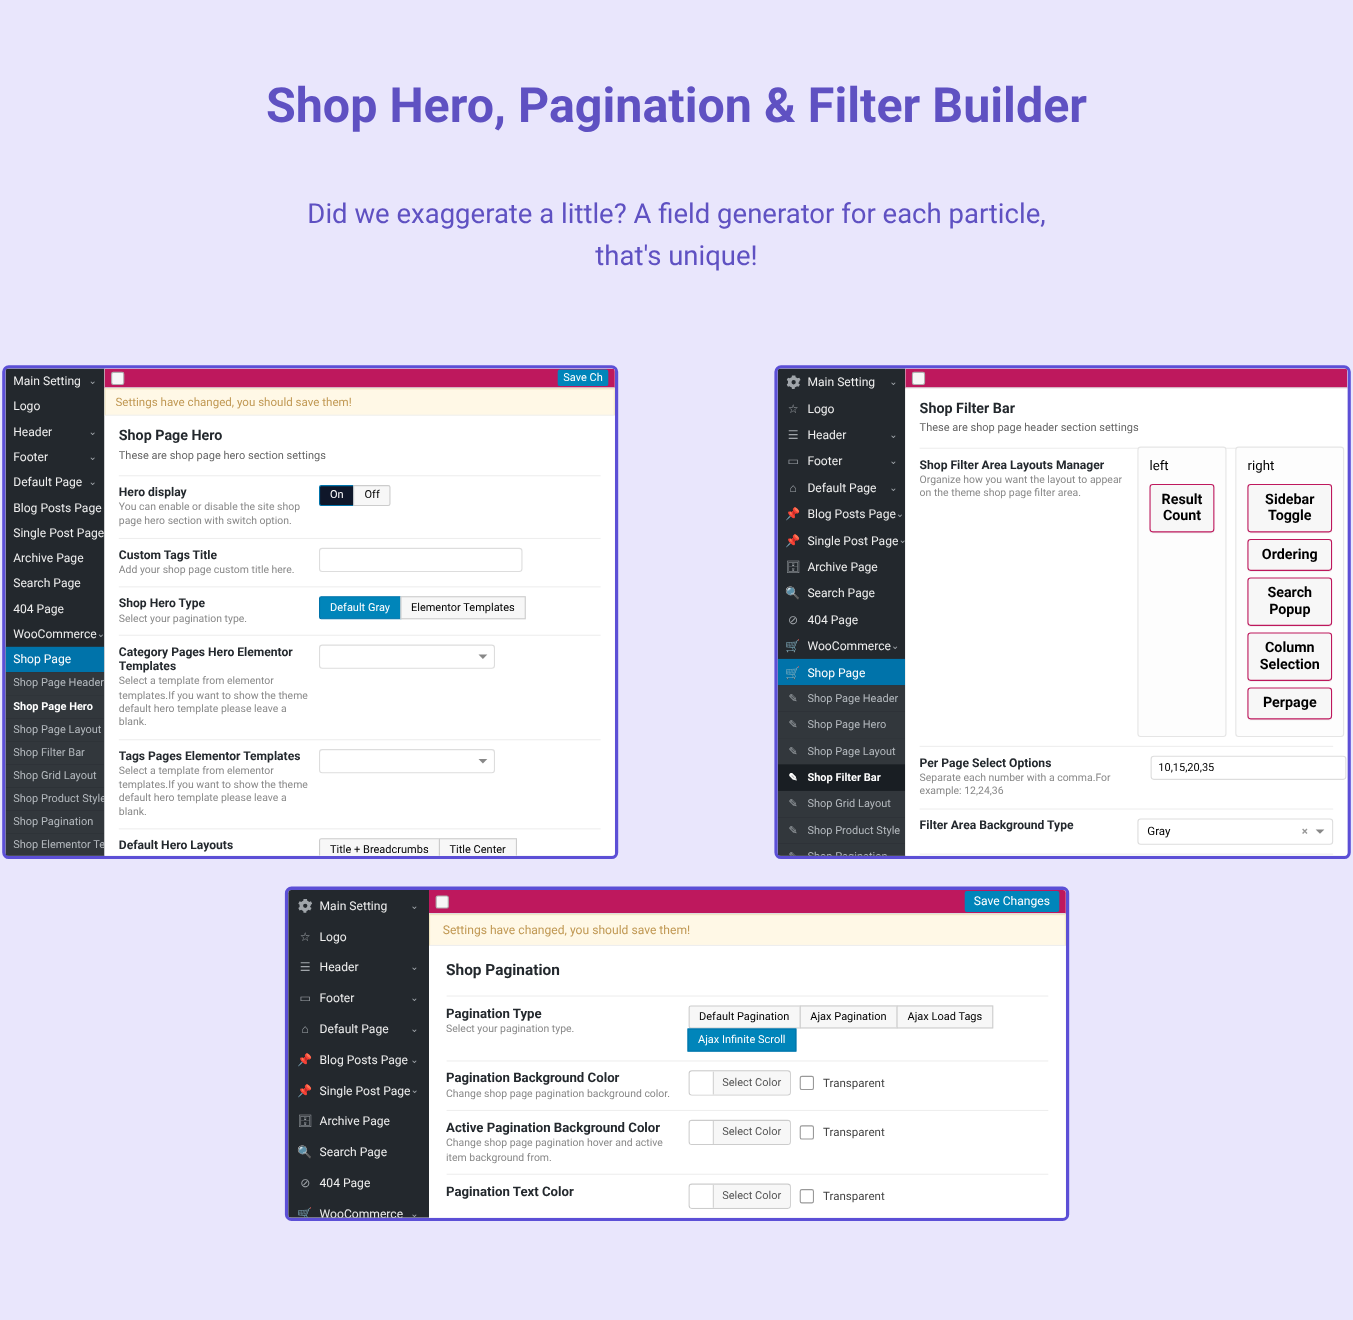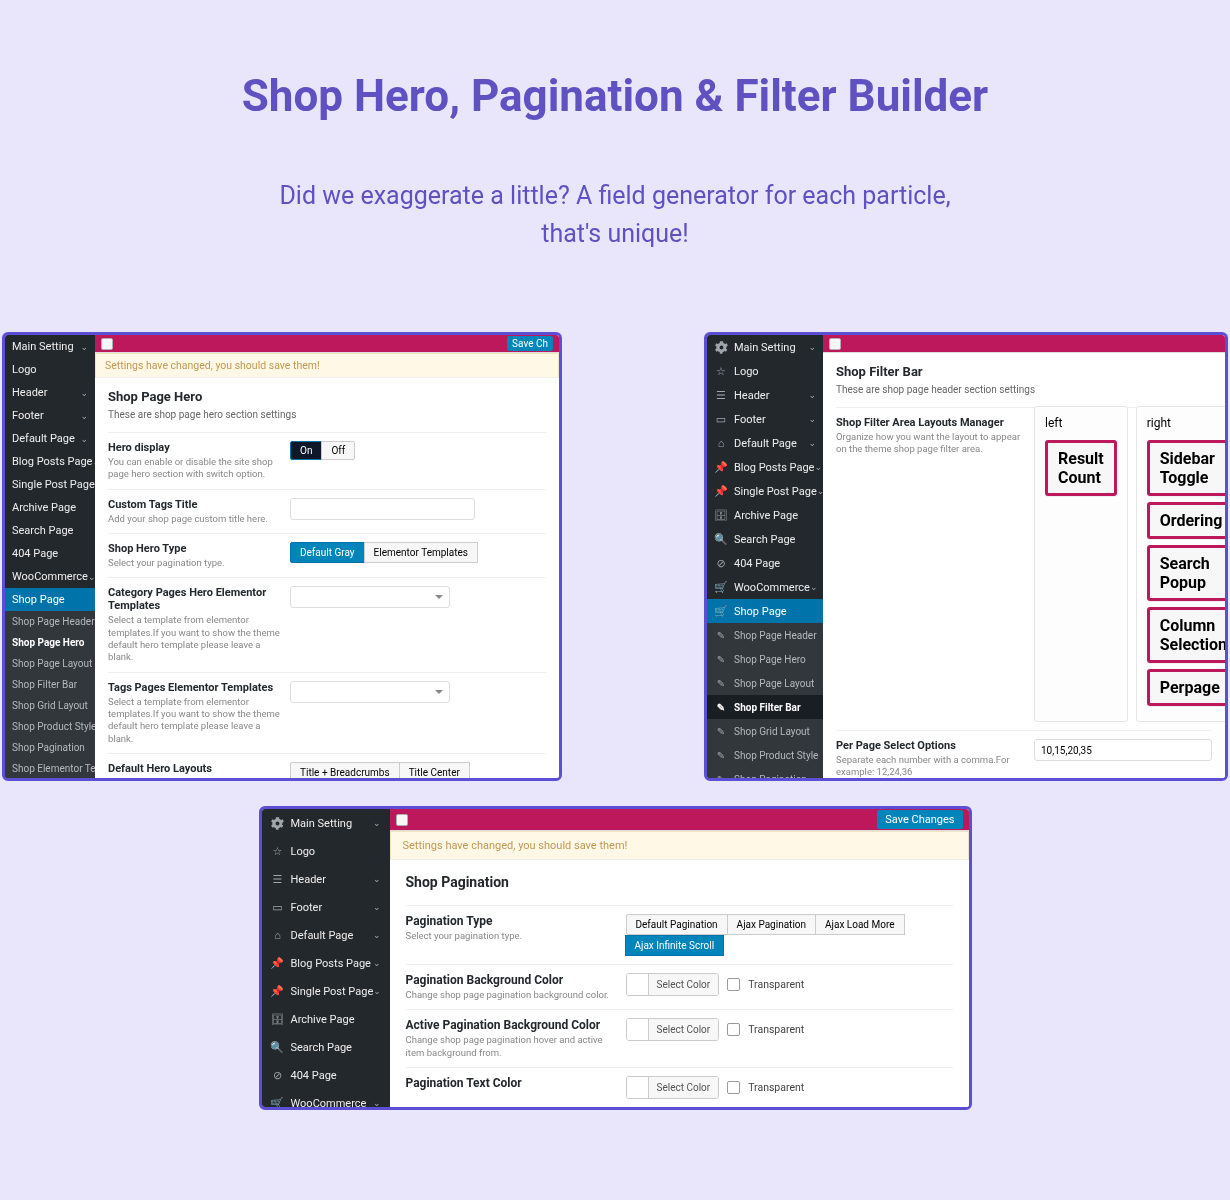--- a/index.html
+++ b/index.html
@@ -60,21 +60,21 @@
 .colorbtn .lb{padding:0 8px;font-size:10px;color:#555;background:#f7f7f7;height:100%;display:flex;align-items:center;cursor:pointer}
 .colorbtn.sm{height:20px}
 .colorbtn.sm .sw{width:18px;height:18px}
 .colorbtn.sm .lb{font-size:9px;padding:0 6px}
 .cb-wrap{display:flex;align-items:center;gap:8px}
 .cb{width:13px;height:13px;border:1px solid #999;border-radius:2px;cursor:pointer}
 .cb-lbl{font-size:10.5px;color:#444}
 .layout-cols{display:flex;gap:8px;margin-top:-10px}
 .layout-col{flex:1;border:1px solid #e5e5e5;border-radius:3px;padding:9px 10px;background:#fdfdfd}
 .layout-col h4{font-size:12px;font-weight:400;margin-bottom:10px}
-.lay-btn{background:#f7f7f7;border:3px solid #be185d;border-radius:3px;padding:6px 10px;font-size:16px;margin-bottom:6px;font-weight:700;cursor:pointer;box-shadow:0 1px 0 rgba(0,0,0,0.05)}
+.lay-btn{background:#f7f7f7;border:1px solid #be185d;border-radius:3px;padding:6px 10px;font-size:13px;margin-bottom:6px;text-align:center;font-weight:700;cursor:pointer;box-shadow:0 1px 0 rgba(0,0,0,0.05)}
 .svg-ico{width:13px;height:13px;fill:currentColor}
 .p3 .field .lbl b{font-size:12px}
 .p3 .sec-title{font-size:14px}
 .p3 .notice{font-size:11px;padding:7px 12px}
 </style>
 </head>
 <body>
 
 <div class="hero">
   <h1>Shop Hero, Pagination &amp; Filter Builder</h1>
@@ -385,21 +385,21 @@
               <div class="lay-btn">Perpage</div>
             </div>
           </div>
         </div>
       </div>
       <div class="field">
         <div class="lbl" style="width:188px">
               <b>Per Page Select Options</b>
               <span>Separate each number with a comma.For example: 12,24,36</span>
             </div>
-        <div class="ctrl"><input type="text" style="width: 100%;" value="10,15,20,35"></div>
+        <div class="ctrl"><input type="text" style="width: 100%; margin-left: 12px;" value="10,15,20,35"></div>
       </div>
       <div class="field">
         <div class="lbl" style="width:188px">
               <b>Filter Area Background Type</b>
             </div>
         <div class="ctrl">
               <div class="selectbox">
                 <span>Gray</span>
                 <span class="x">×</span>
               </div>
@@ -519,21 +519,21 @@
       <div style="height:10px"></div>
       <div class="field p3" style="border-top:1px solid #eee">
         <div class="lbl">
               <b>Pagination Type</b>
               <span>Select your pagination type.</span>
             </div>
         <div class="ctrl">
               <div class="btn-group">
                 <span>Default Pagination</span>
                 <span>Ajax Pagination</span>
-                <span>Ajax Load More</span>
+                <span>Ajax Load Tags</span>
                 <span class="act">Ajax Infinite Scroll</span>
               </div>
             </div>
       </div>
       <div class="field p3">
         <div class="lbl">
               <b>Pagination Background Color</b>
               <span>Change shop page pagination background color.</span>
             </div>
         <div class="ctrl">

